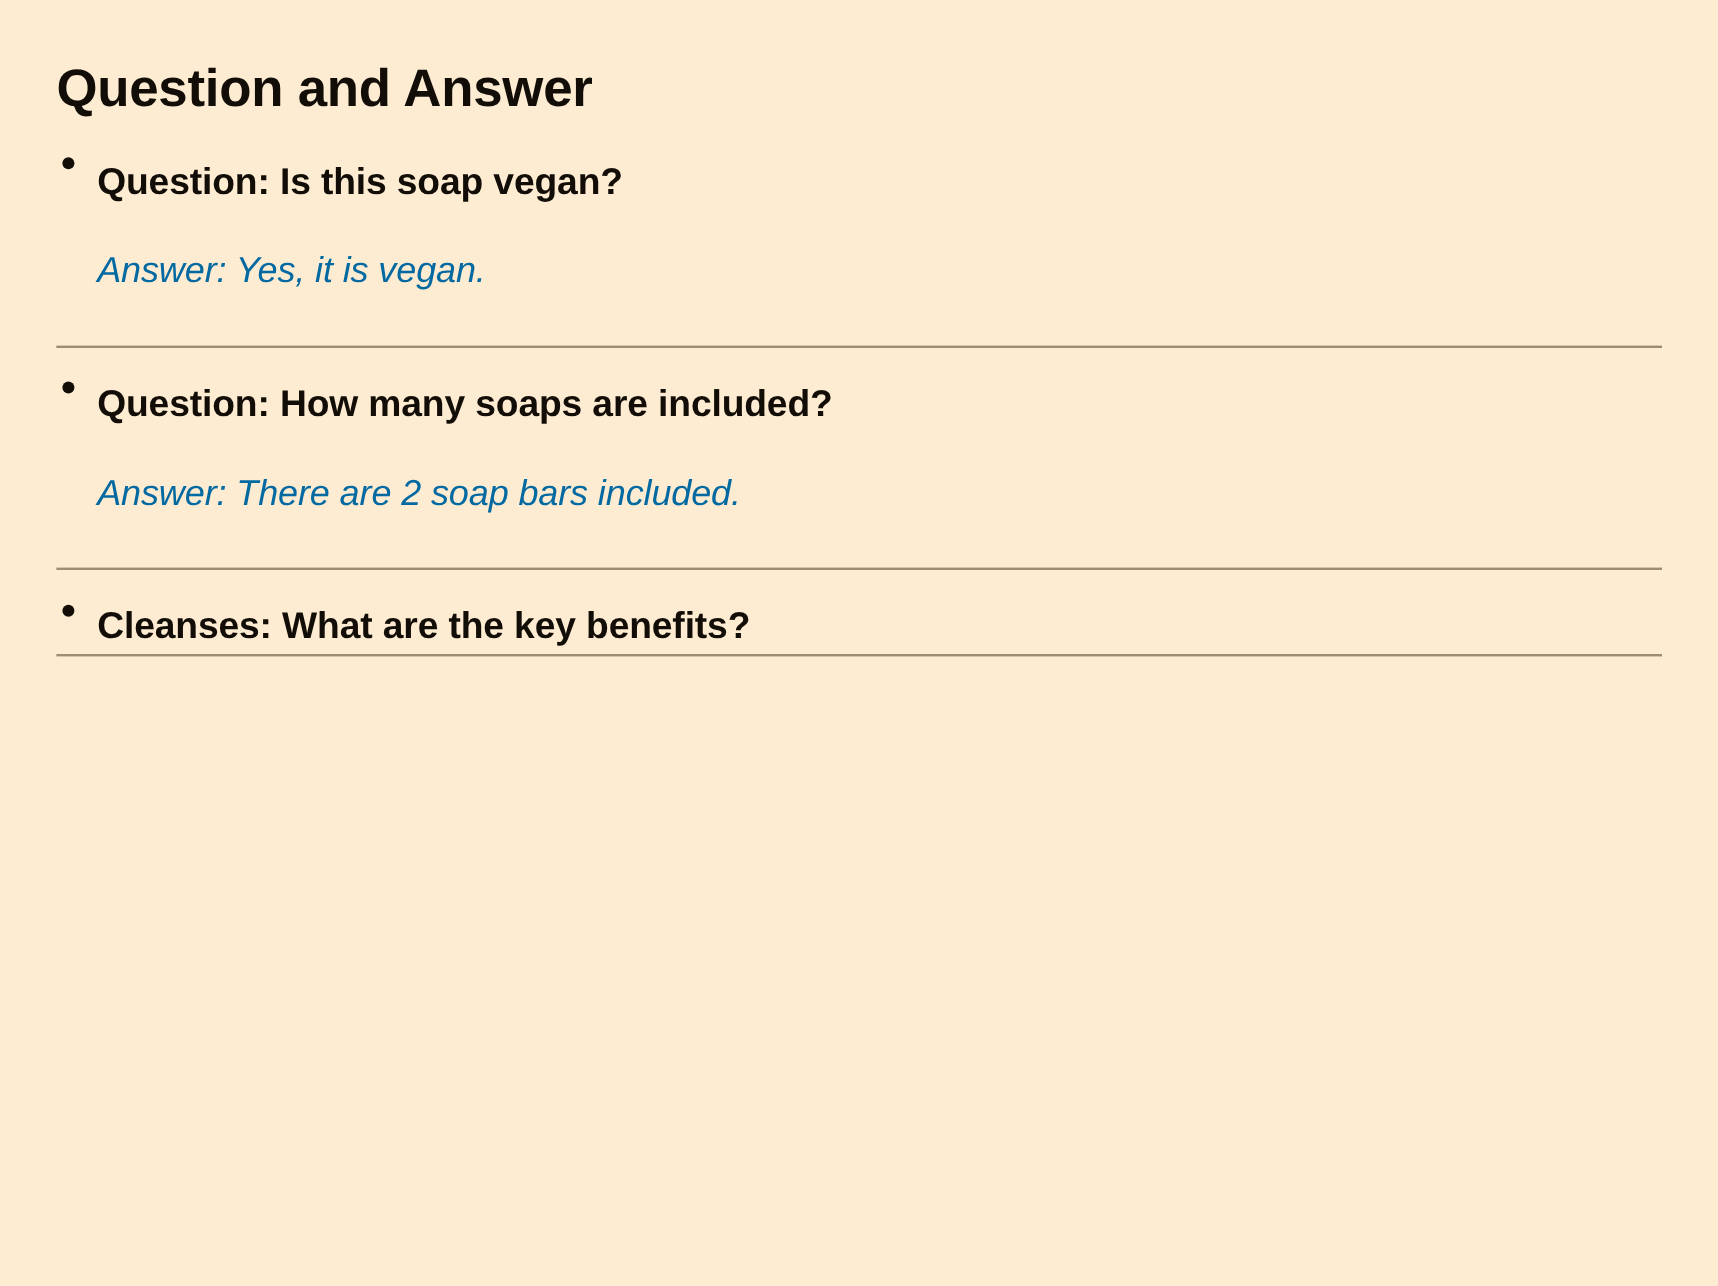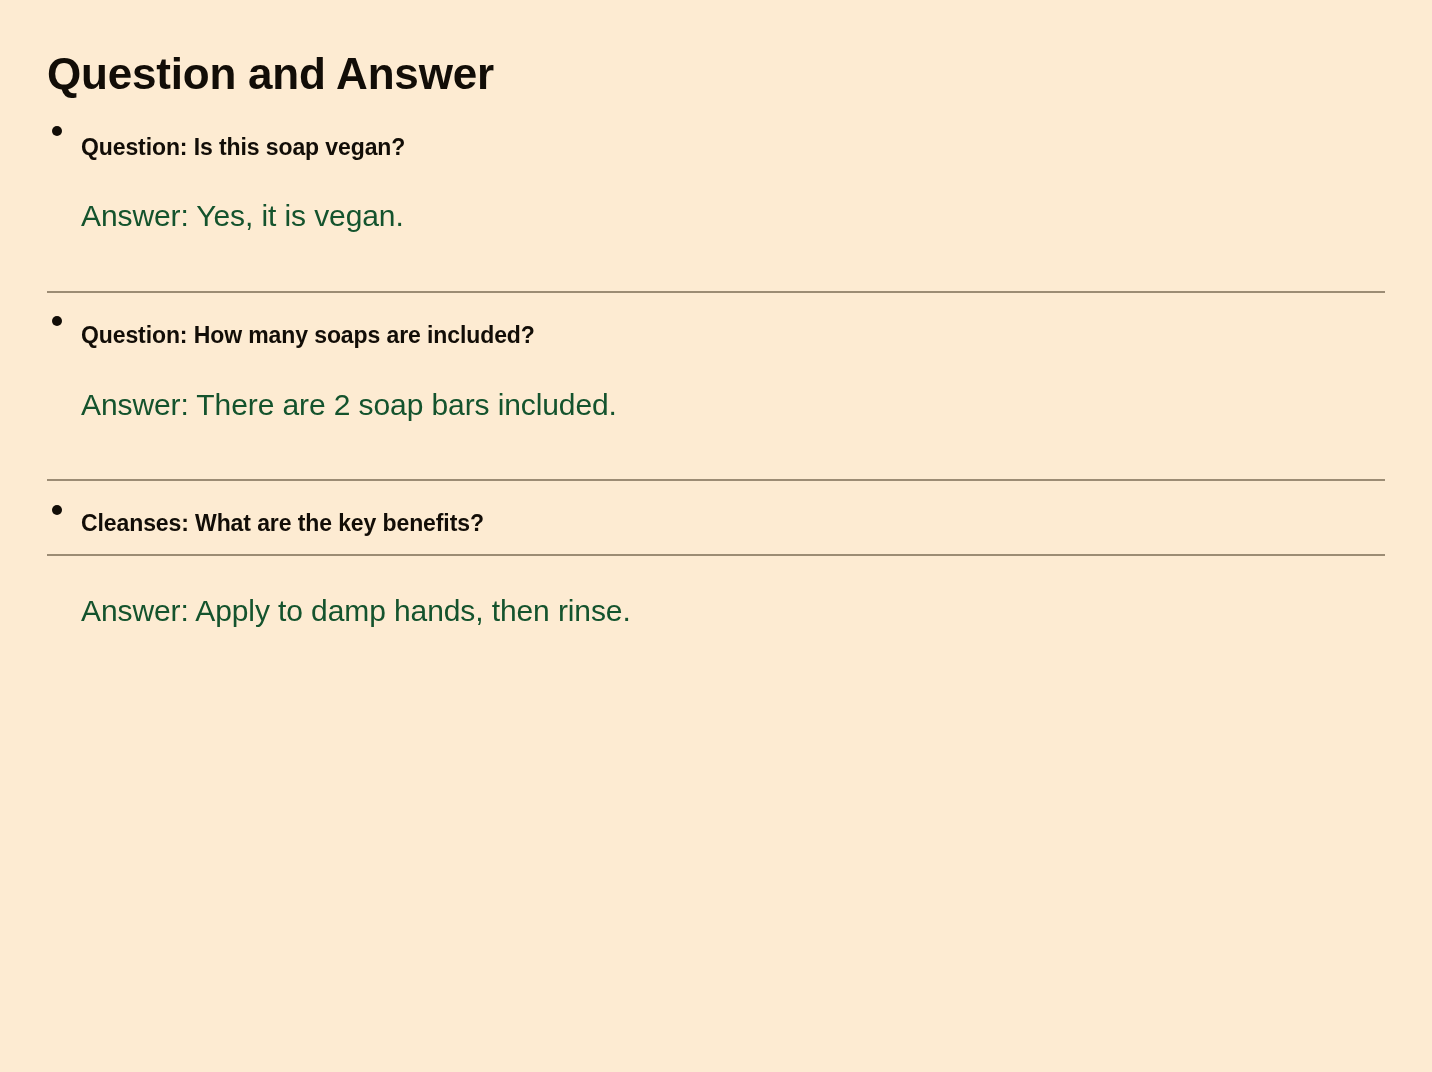--- a/index.html
+++ b/index.html
@@ -41,58 +41,59 @@
     padding: 0;
   }
 
   .qa-item {
     position: relative;
     padding: 0 0 0 34px;
   }
 
   .qa-item + .qa-item {
     border-top: 2px solid #9c8c74;
-    margin-top: 16px;
+    margin-top: 3px;
   }
 
   .qa-question-row {
     position: relative;
     display: block;
   }
 
   .bullet-icon {
     position: absolute;
     left: -29px;
     top: 50%;
     width: 10px;
     height: 10px;
     margin-top: -5px;
     background: #120d07;
     border-radius: 50%;
   }
 
   .qa-question {
     display: block;
-    font-size: 23px;
+    font-size: 31px;
     font-weight: 700;
     line-height: 1.25;
     color: #120d07;
     padding-top: 28px;
     letter-spacing: -0.1px;
   }
 
   .qa-answer {
     display: block;
     font-size: 30px;
     font-weight: 400;
     line-height: 1.25;
-    color: #14532d;
+    color: #0369a1;
     padding-top: 36px;
     padding-bottom: 40px;
     letter-spacing: -0.1px;
+    font-style: italic;
   }
 
   
   .qa-item:first-child .qa-question { padding-top: 32px; }
 </style>
 </head>
 <body>
 
 <div class="page">
 
@@ -117,17 +118,16 @@
     </li>
 
     <li class="qa-item">
       <div class="qa-question-row">
         <span class="bullet-icon"></span>
         <span class="qa-question">Cleanses: What are the key benefits?</span>
       </div>
     </li>
 
     <li class="qa-item">
-      <span class="qa-answer">Answer: Apply to damp hands, then rinse.</span>
     </li>
 
   </ul>
 </div>
 
 </body></html>

